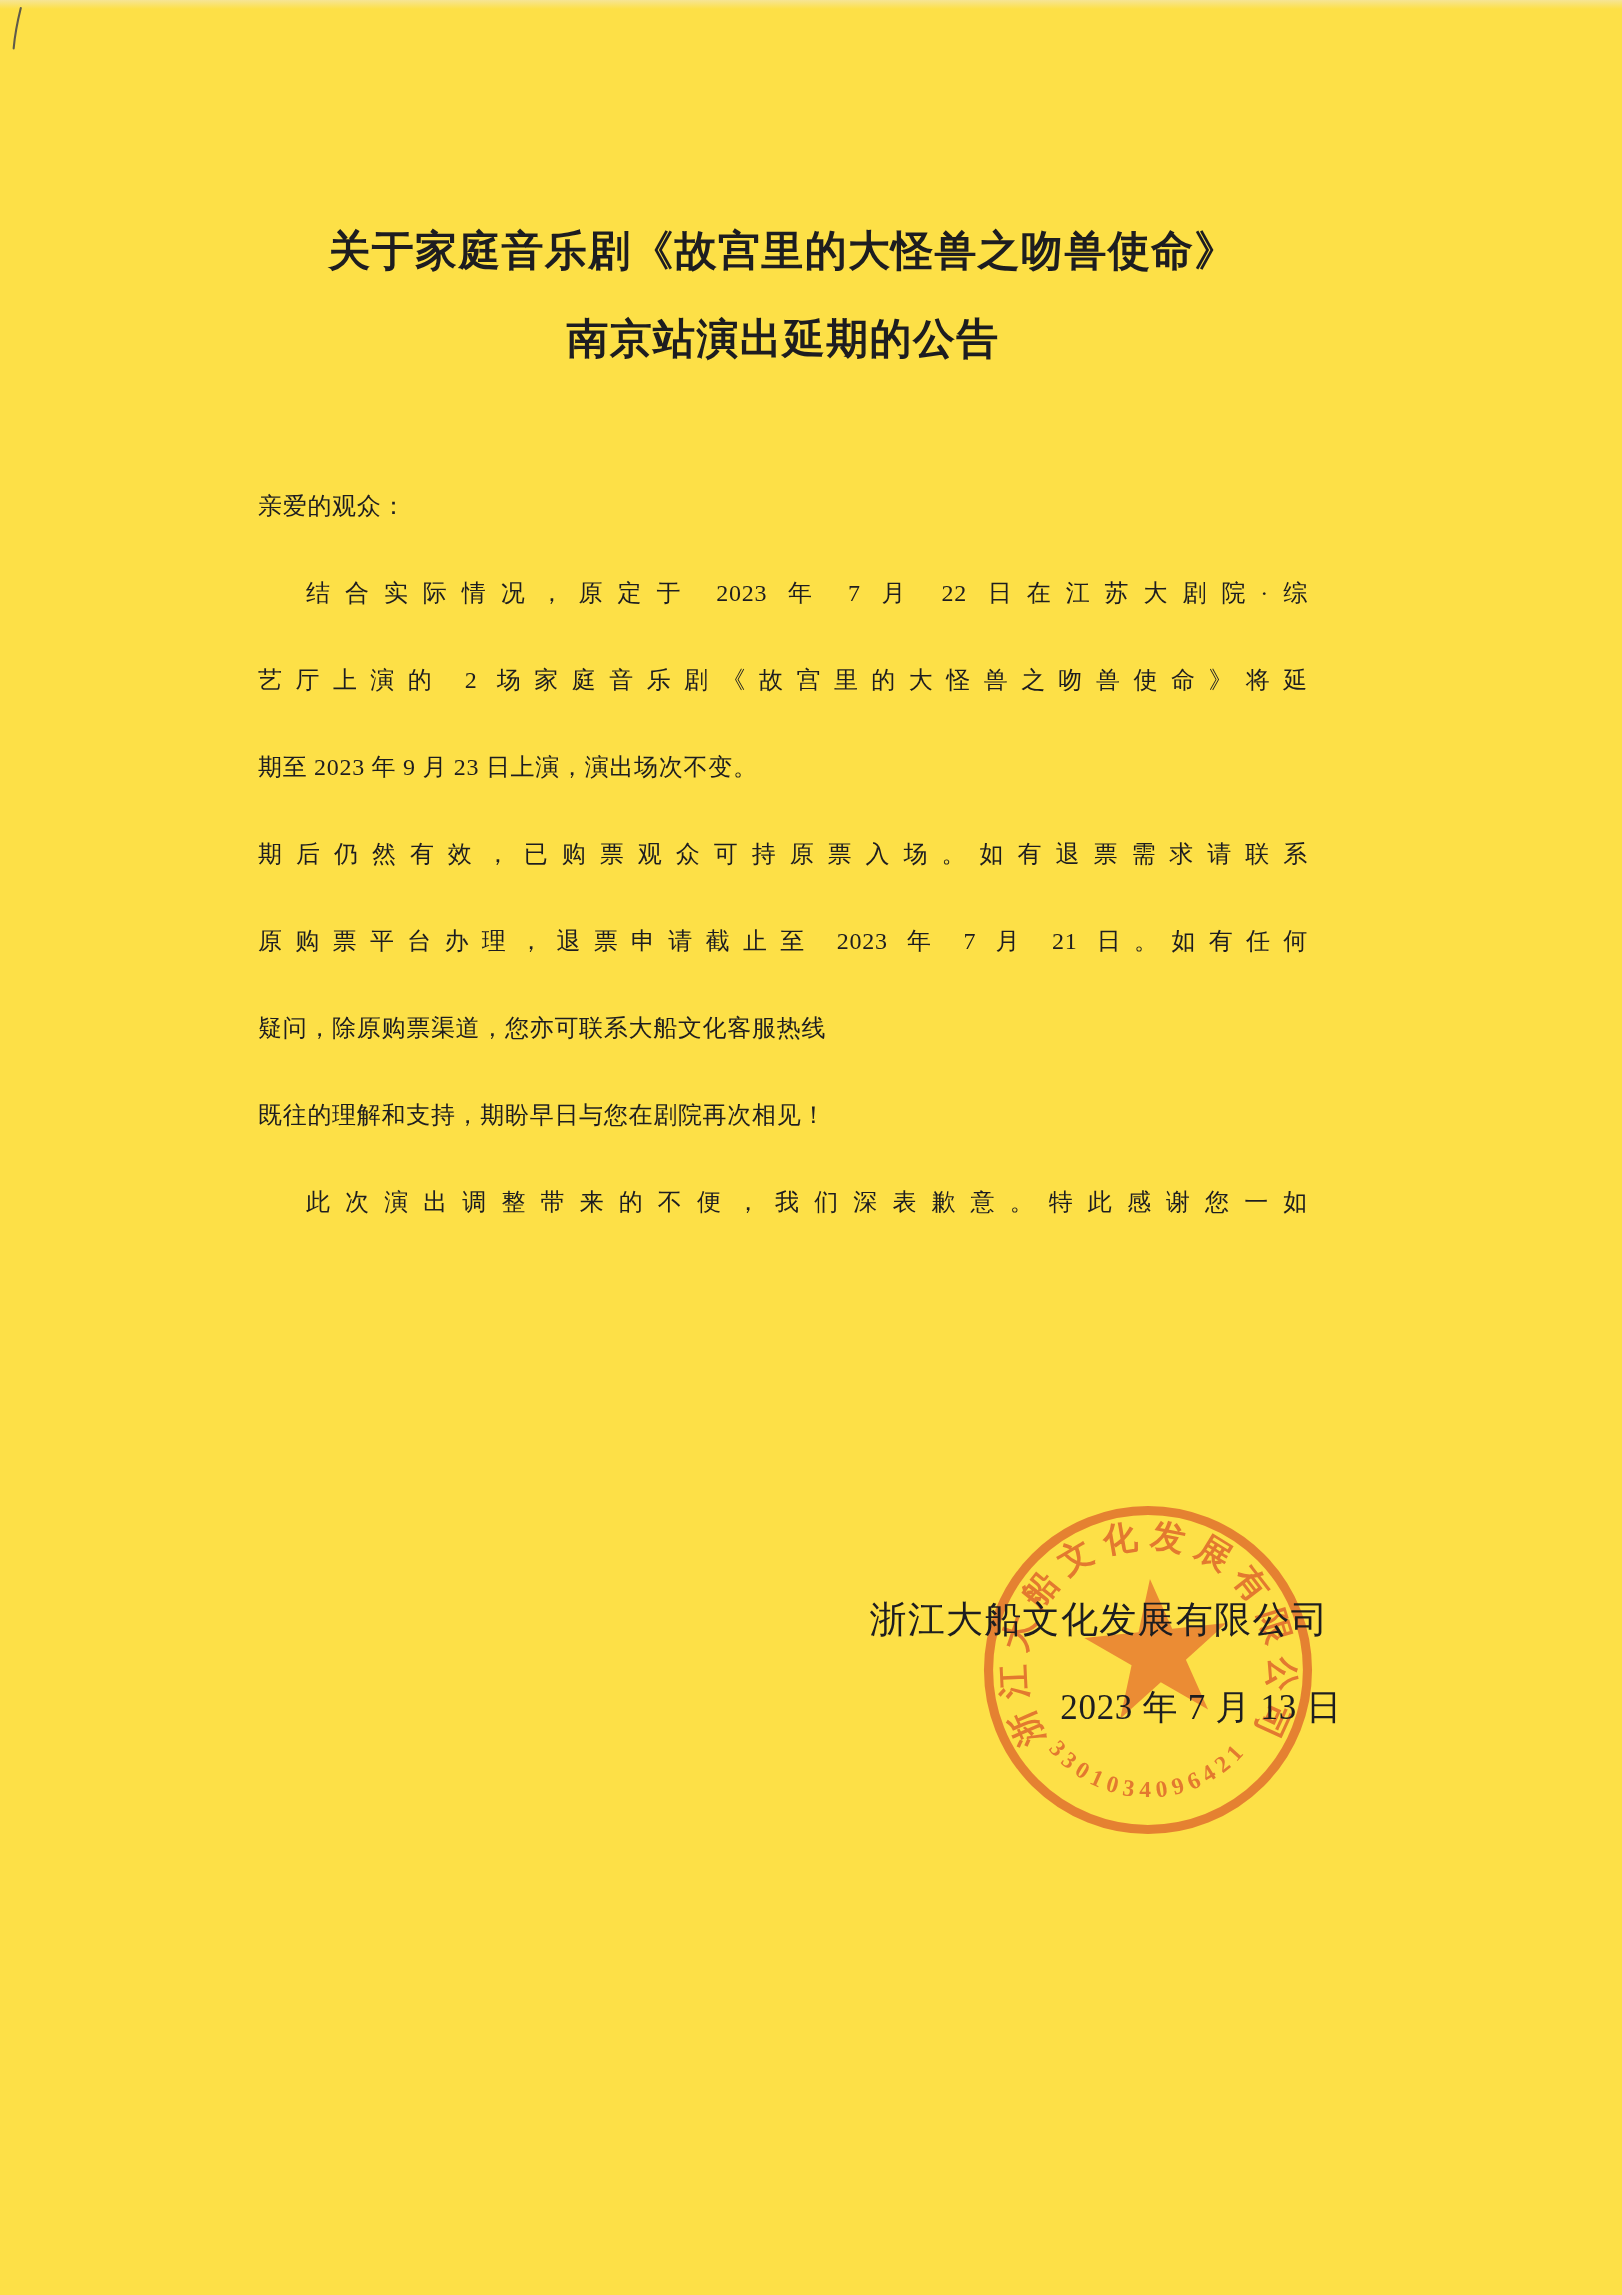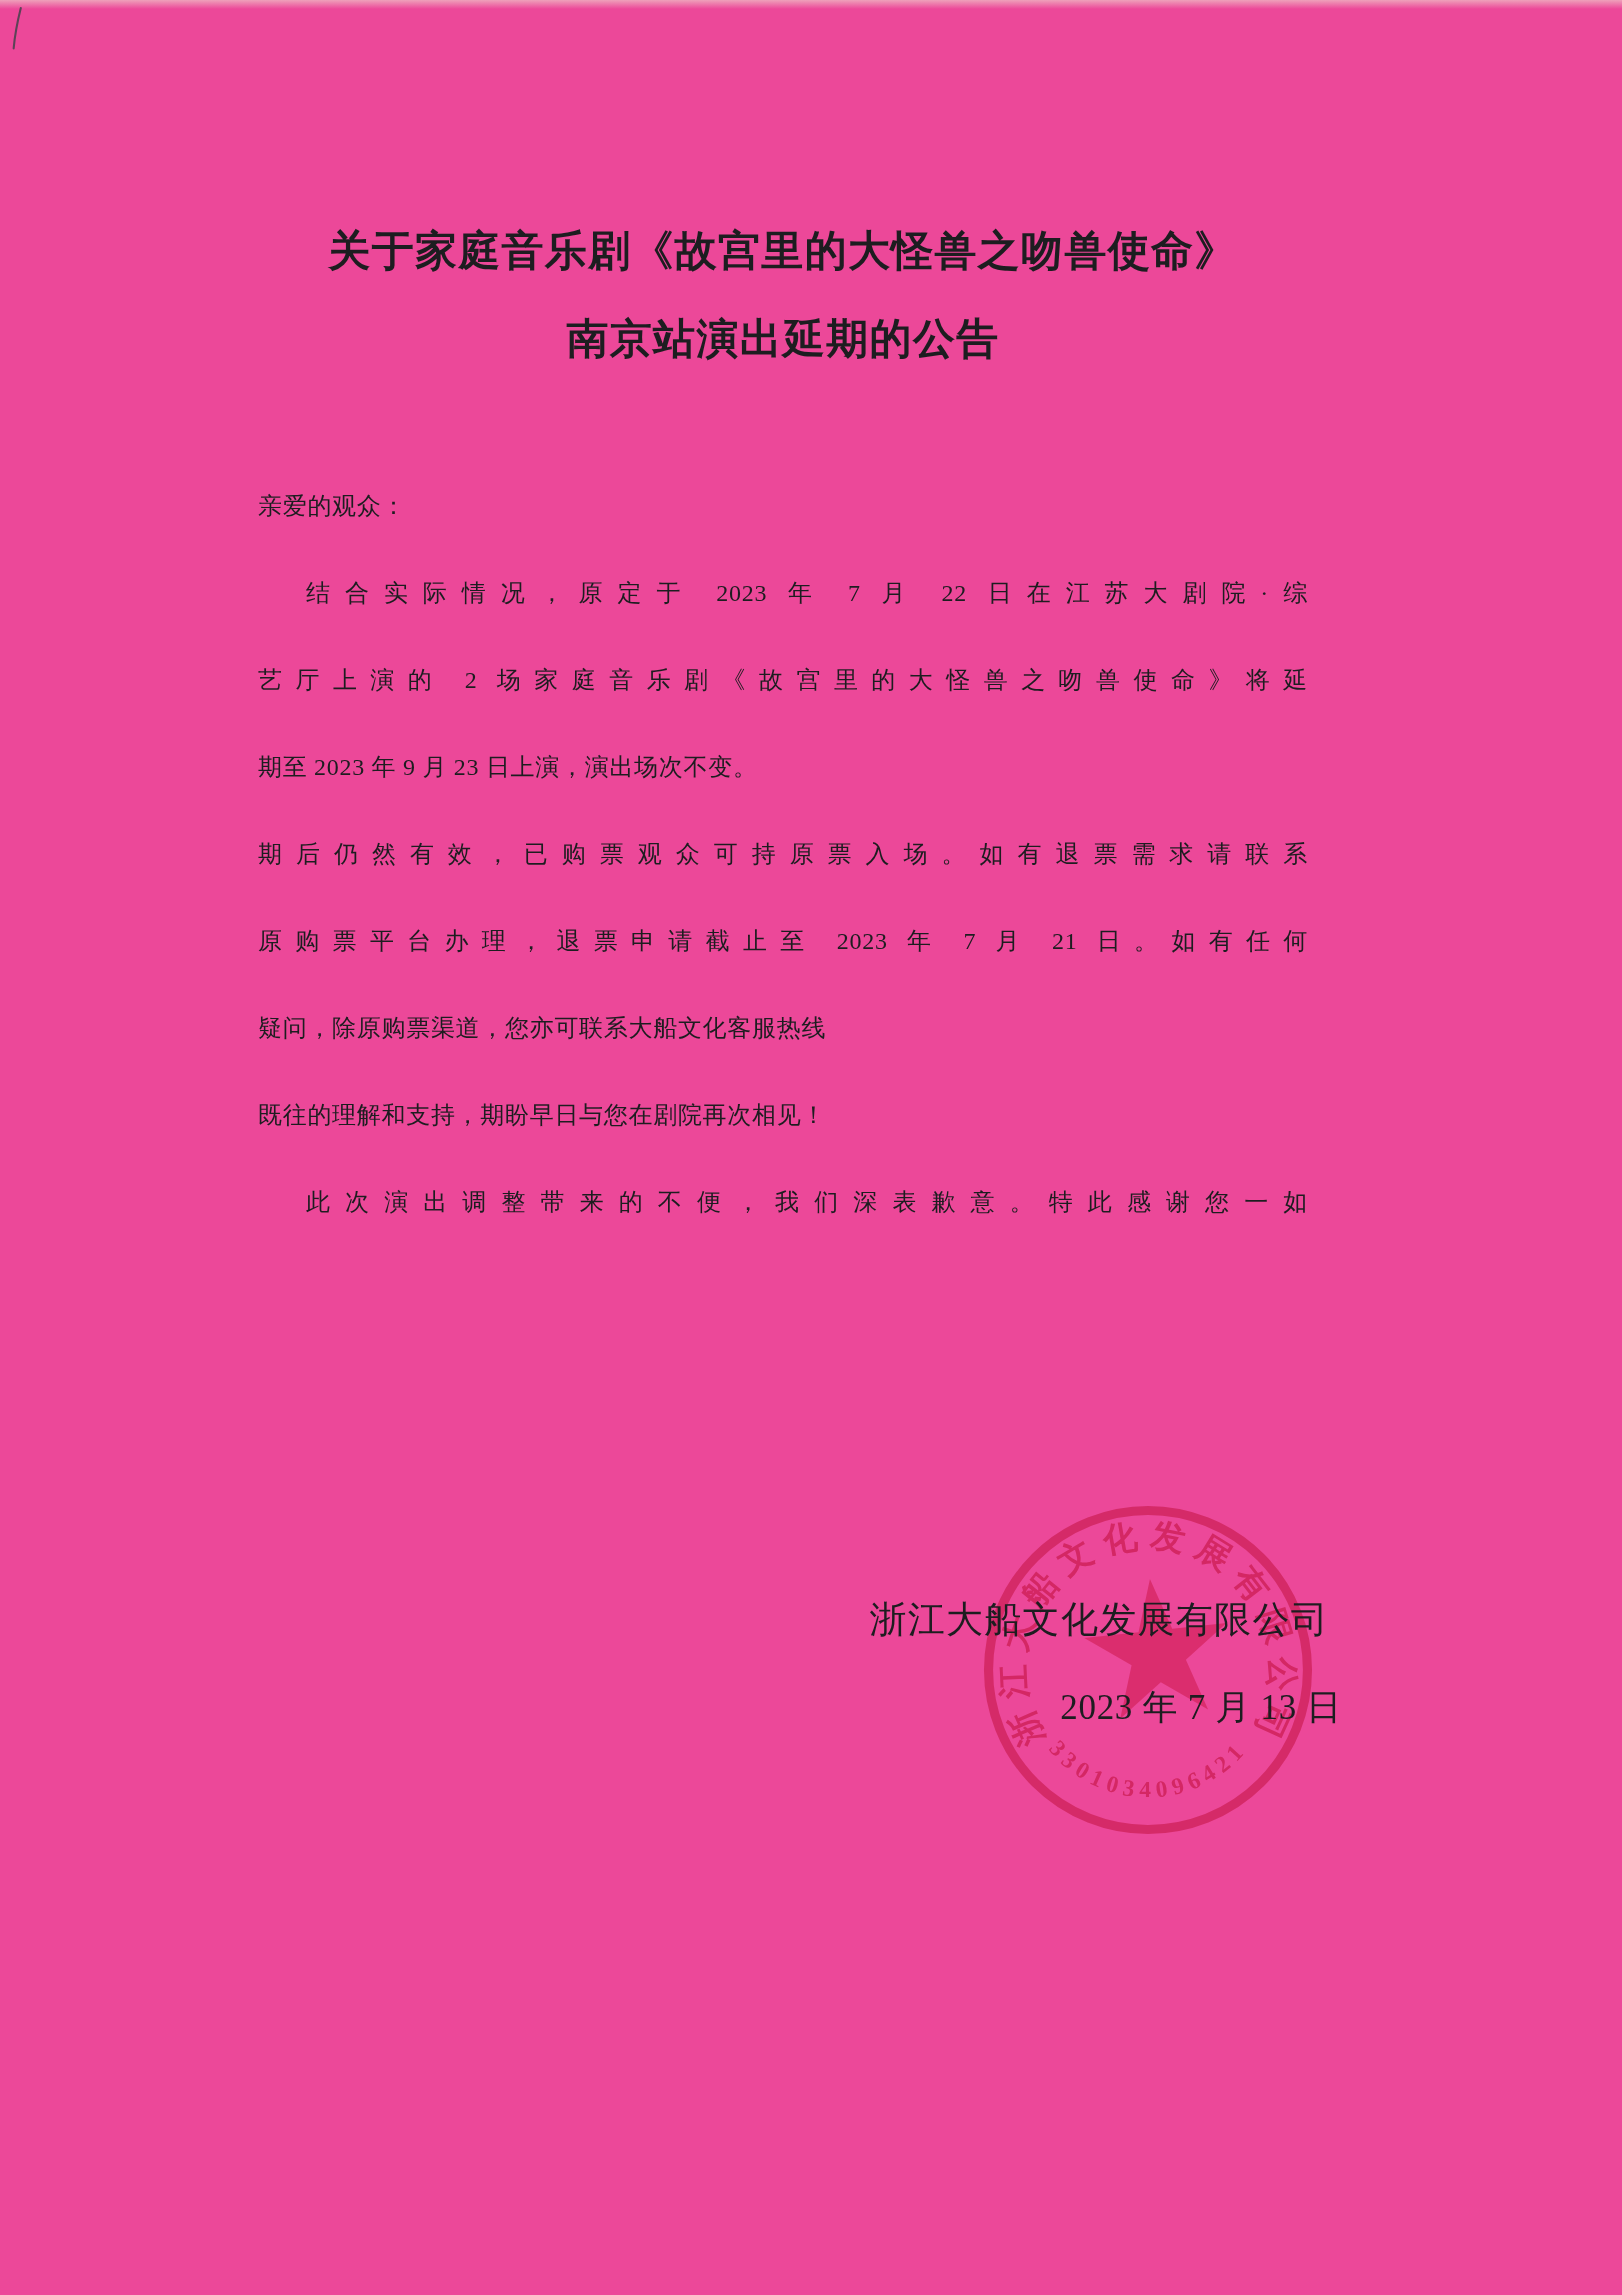--- a/index.html
+++ b/index.html
@@ -1,19 +1,19 @@
 <!DOCTYPE html>
 <html style="font-size:10.5px"><head>
 <meta charset="utf-8">
 <style>
   html,body{margin:0;padding:0;background:#e8e8e8;}
   .page{
     position:relative;
     width:1623px;height:2295px;
-    background:#ec4899;
+    background:#fde047;
     overflow:hidden;
     font-family:"Liberation Serif","DejaVu Serif",serif;
     color:#1d1d20;
   }
   .page::before{ 
     content:"";position:absolute;left:0;top:0;width:100%;height:9.2px;
     background:linear-gradient(to bottom,rgba(240,233,213,.55),rgba(240,233,213,0));
     pointer-events:none;
   }
   .corner-mark{position:absolute;left:0;top:0;}

